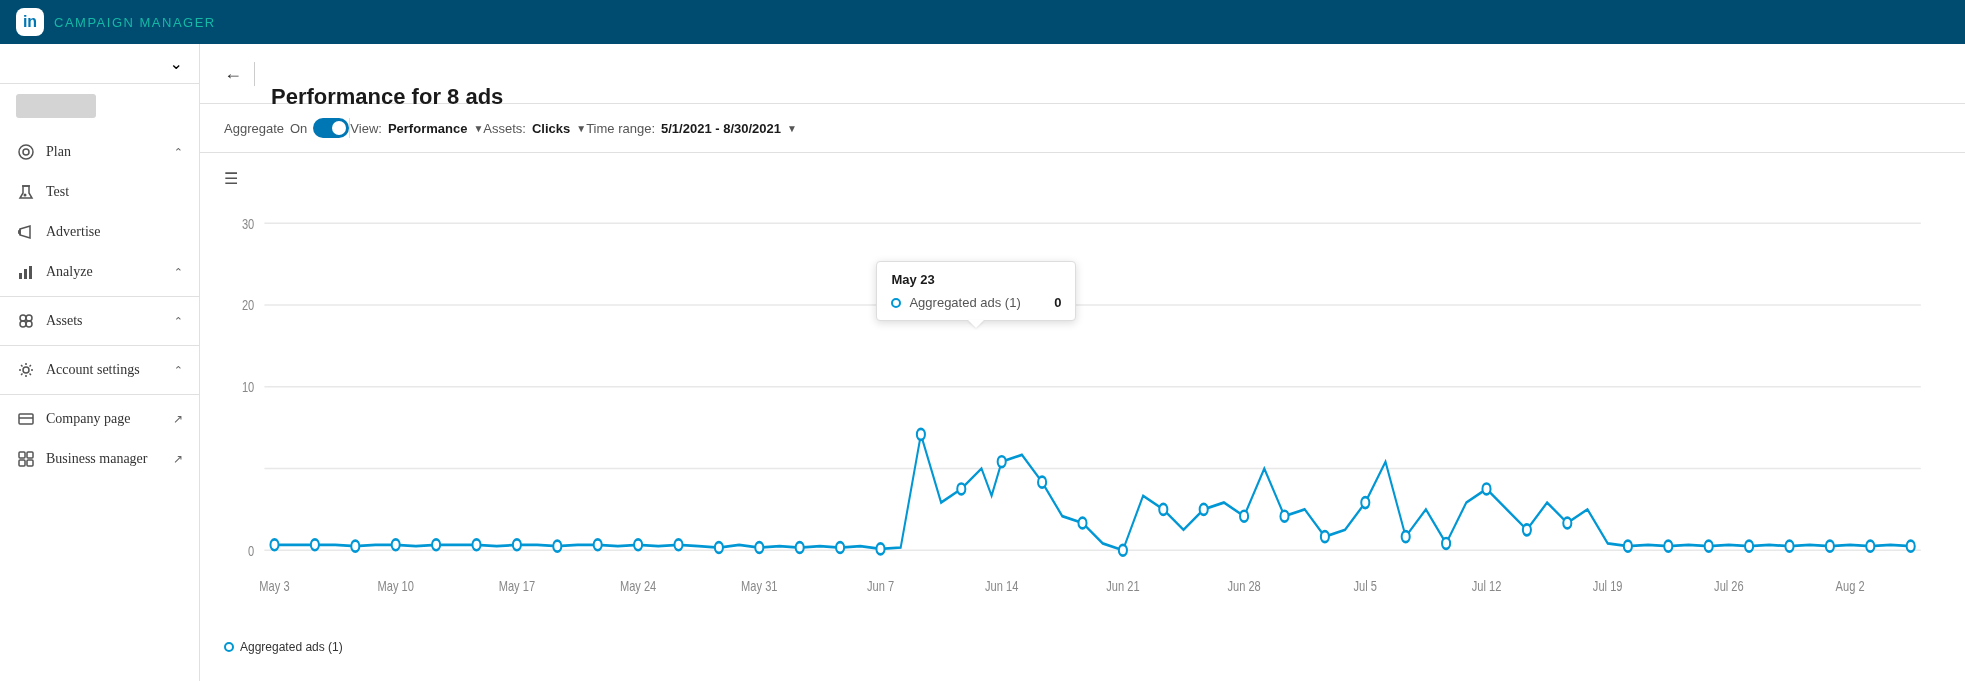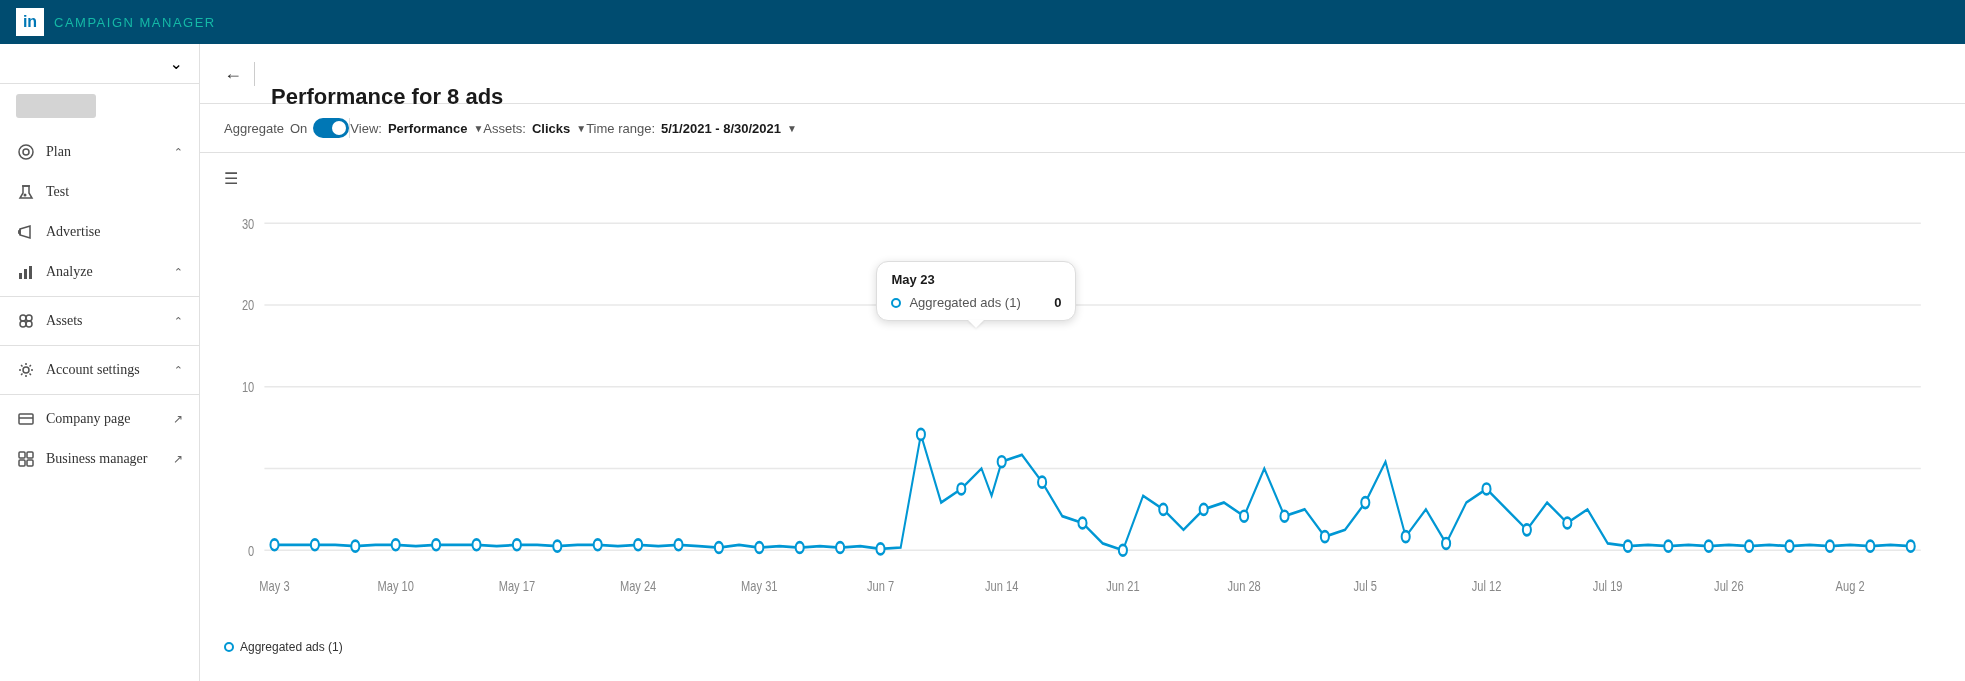--- a/index.html
+++ b/index.html
@@ -10,21 +10,21 @@
       background: #004c70;
       height: 44px;
       display: flex;
       align-items: center;
       padding: 0 16px;
       flex-shrink: 0;
     }
     .linkedin-logo {
       width: 28px; height: 28px;
       background: white;
-      border-radius: 0;
+      border-radius: 8px;
       display: flex; align-items: center; justify-content: center;
       margin-right: 10px;
     }
     .linkedin-logo-inner {
       font-size: 16px; font-weight: bold; color: #0077b5; line-height: 1;
     }
     .top-nav-title {
       color: #14b8a6;
       font-size: 13px;
       letter-spacing: 1.5px;
@@ -230,21 +230,21 @@
       border-radius: 50%;
       border: 2px solid #0097d4;
       background: white;
     }
 
     
     .chart-tooltip {
       position: absolute;
       background: white;
       border: 1px solid #ddd;
-      border-radius: 12px;
+      border-radius: 4px;
       padding: 10px 14px;
       box-shadow: 0 2px 8px rgba(0,0,0,0.15);
       font-size: 13px;
       z-index: 10;
       min-width: 200px;
     }
     .tooltip-date {
       font-weight: 600;
       color: #1a1a1a;
       margin-bottom: 8px;

